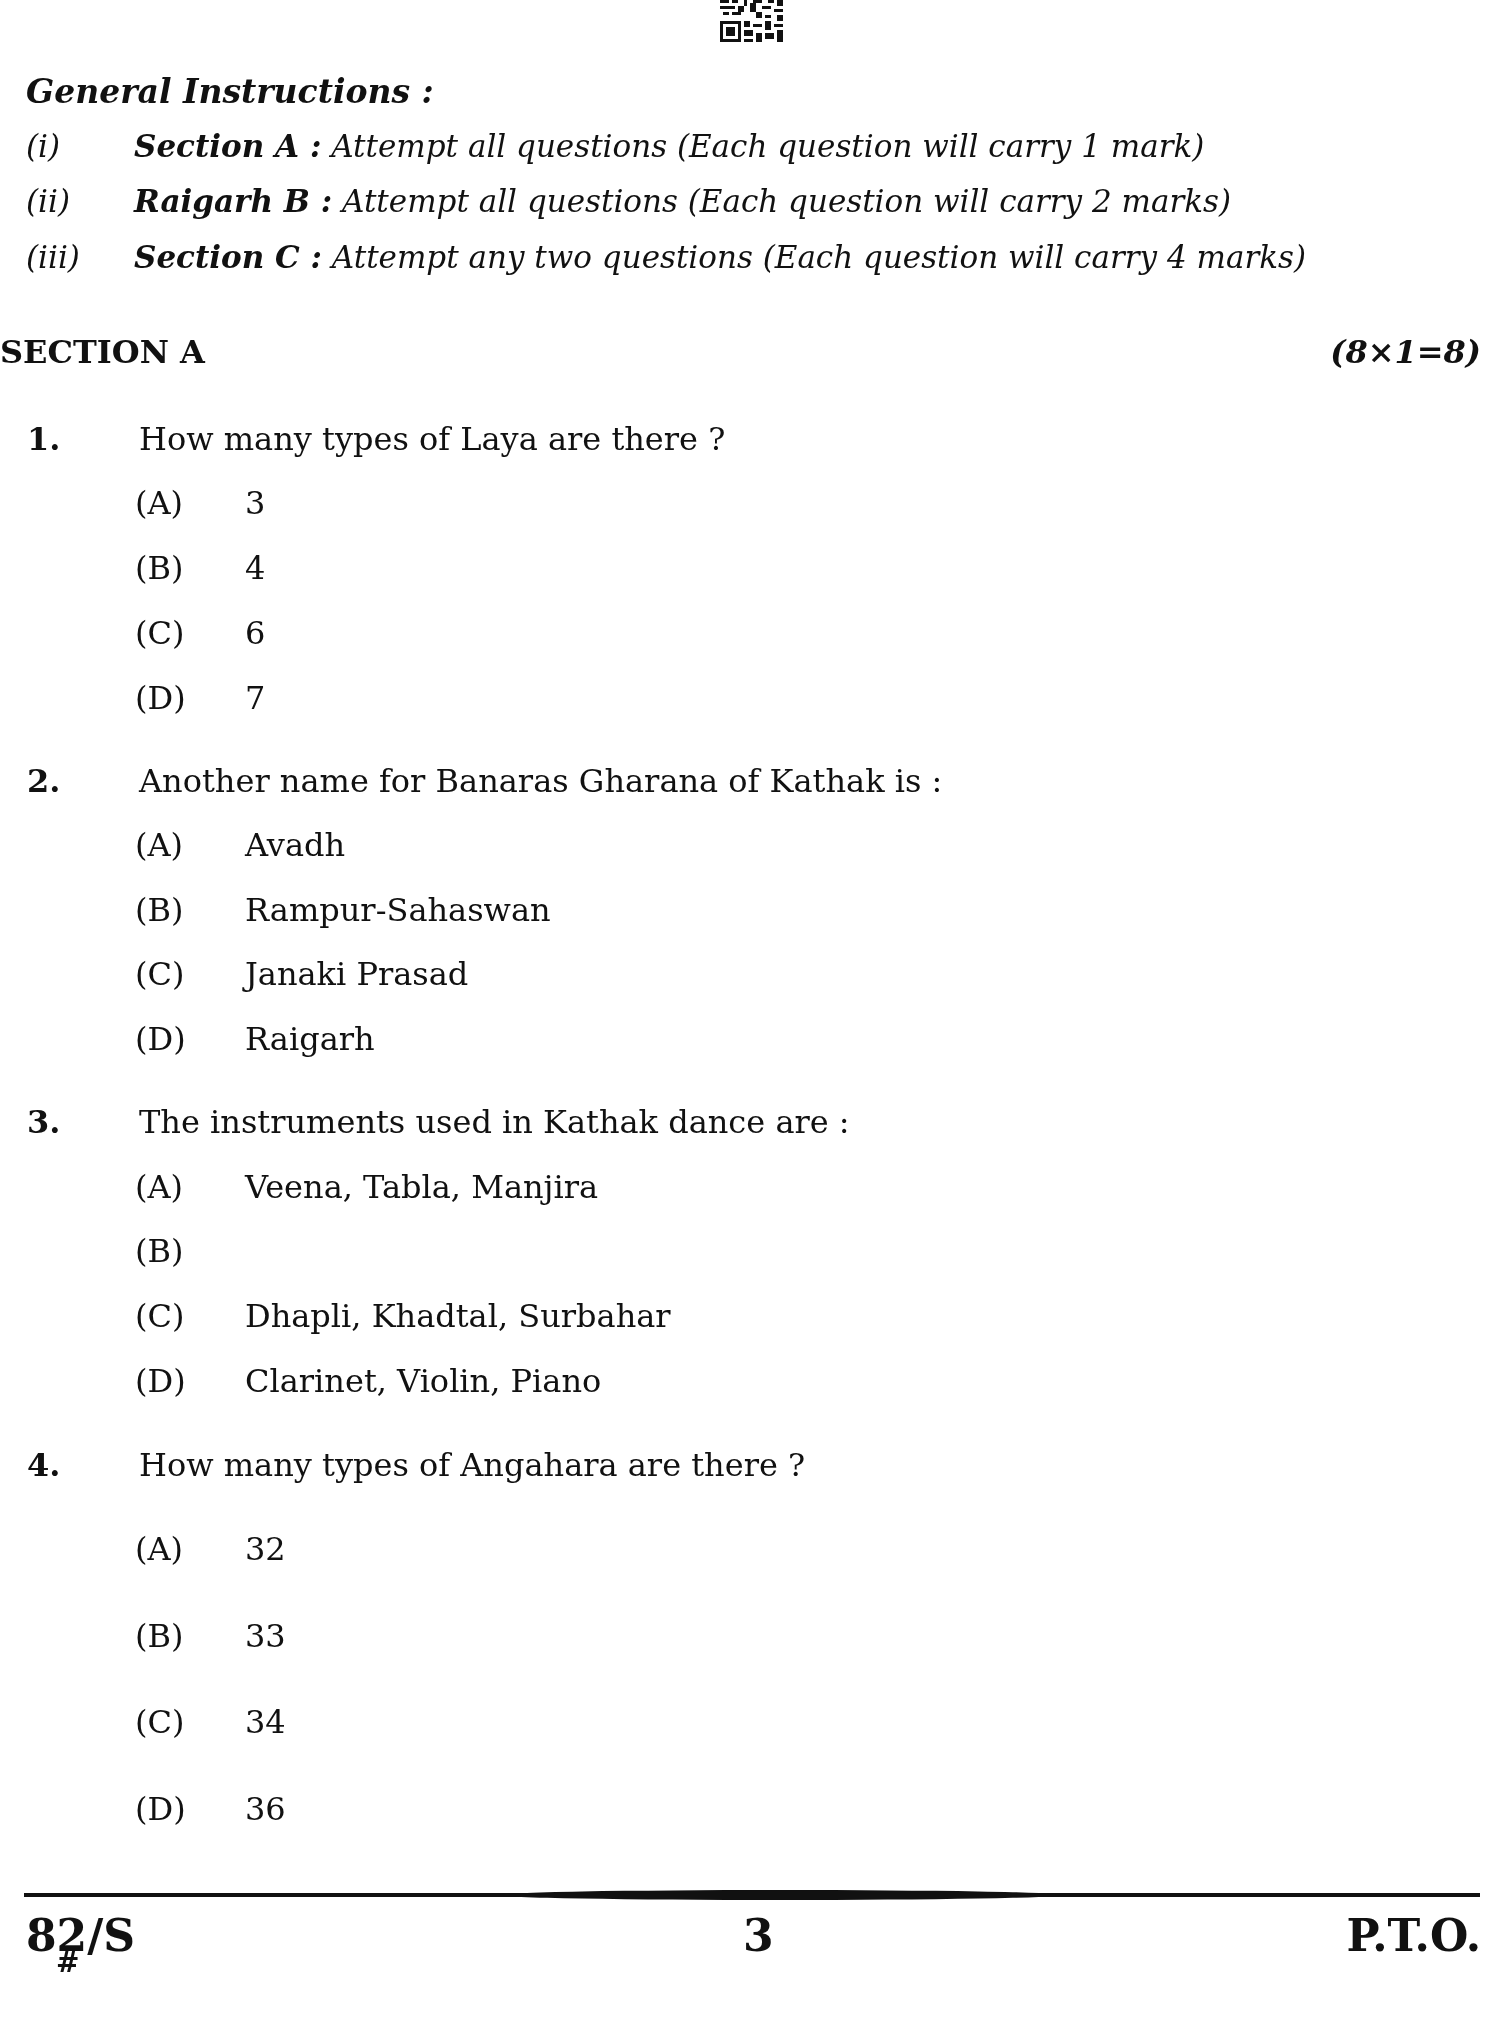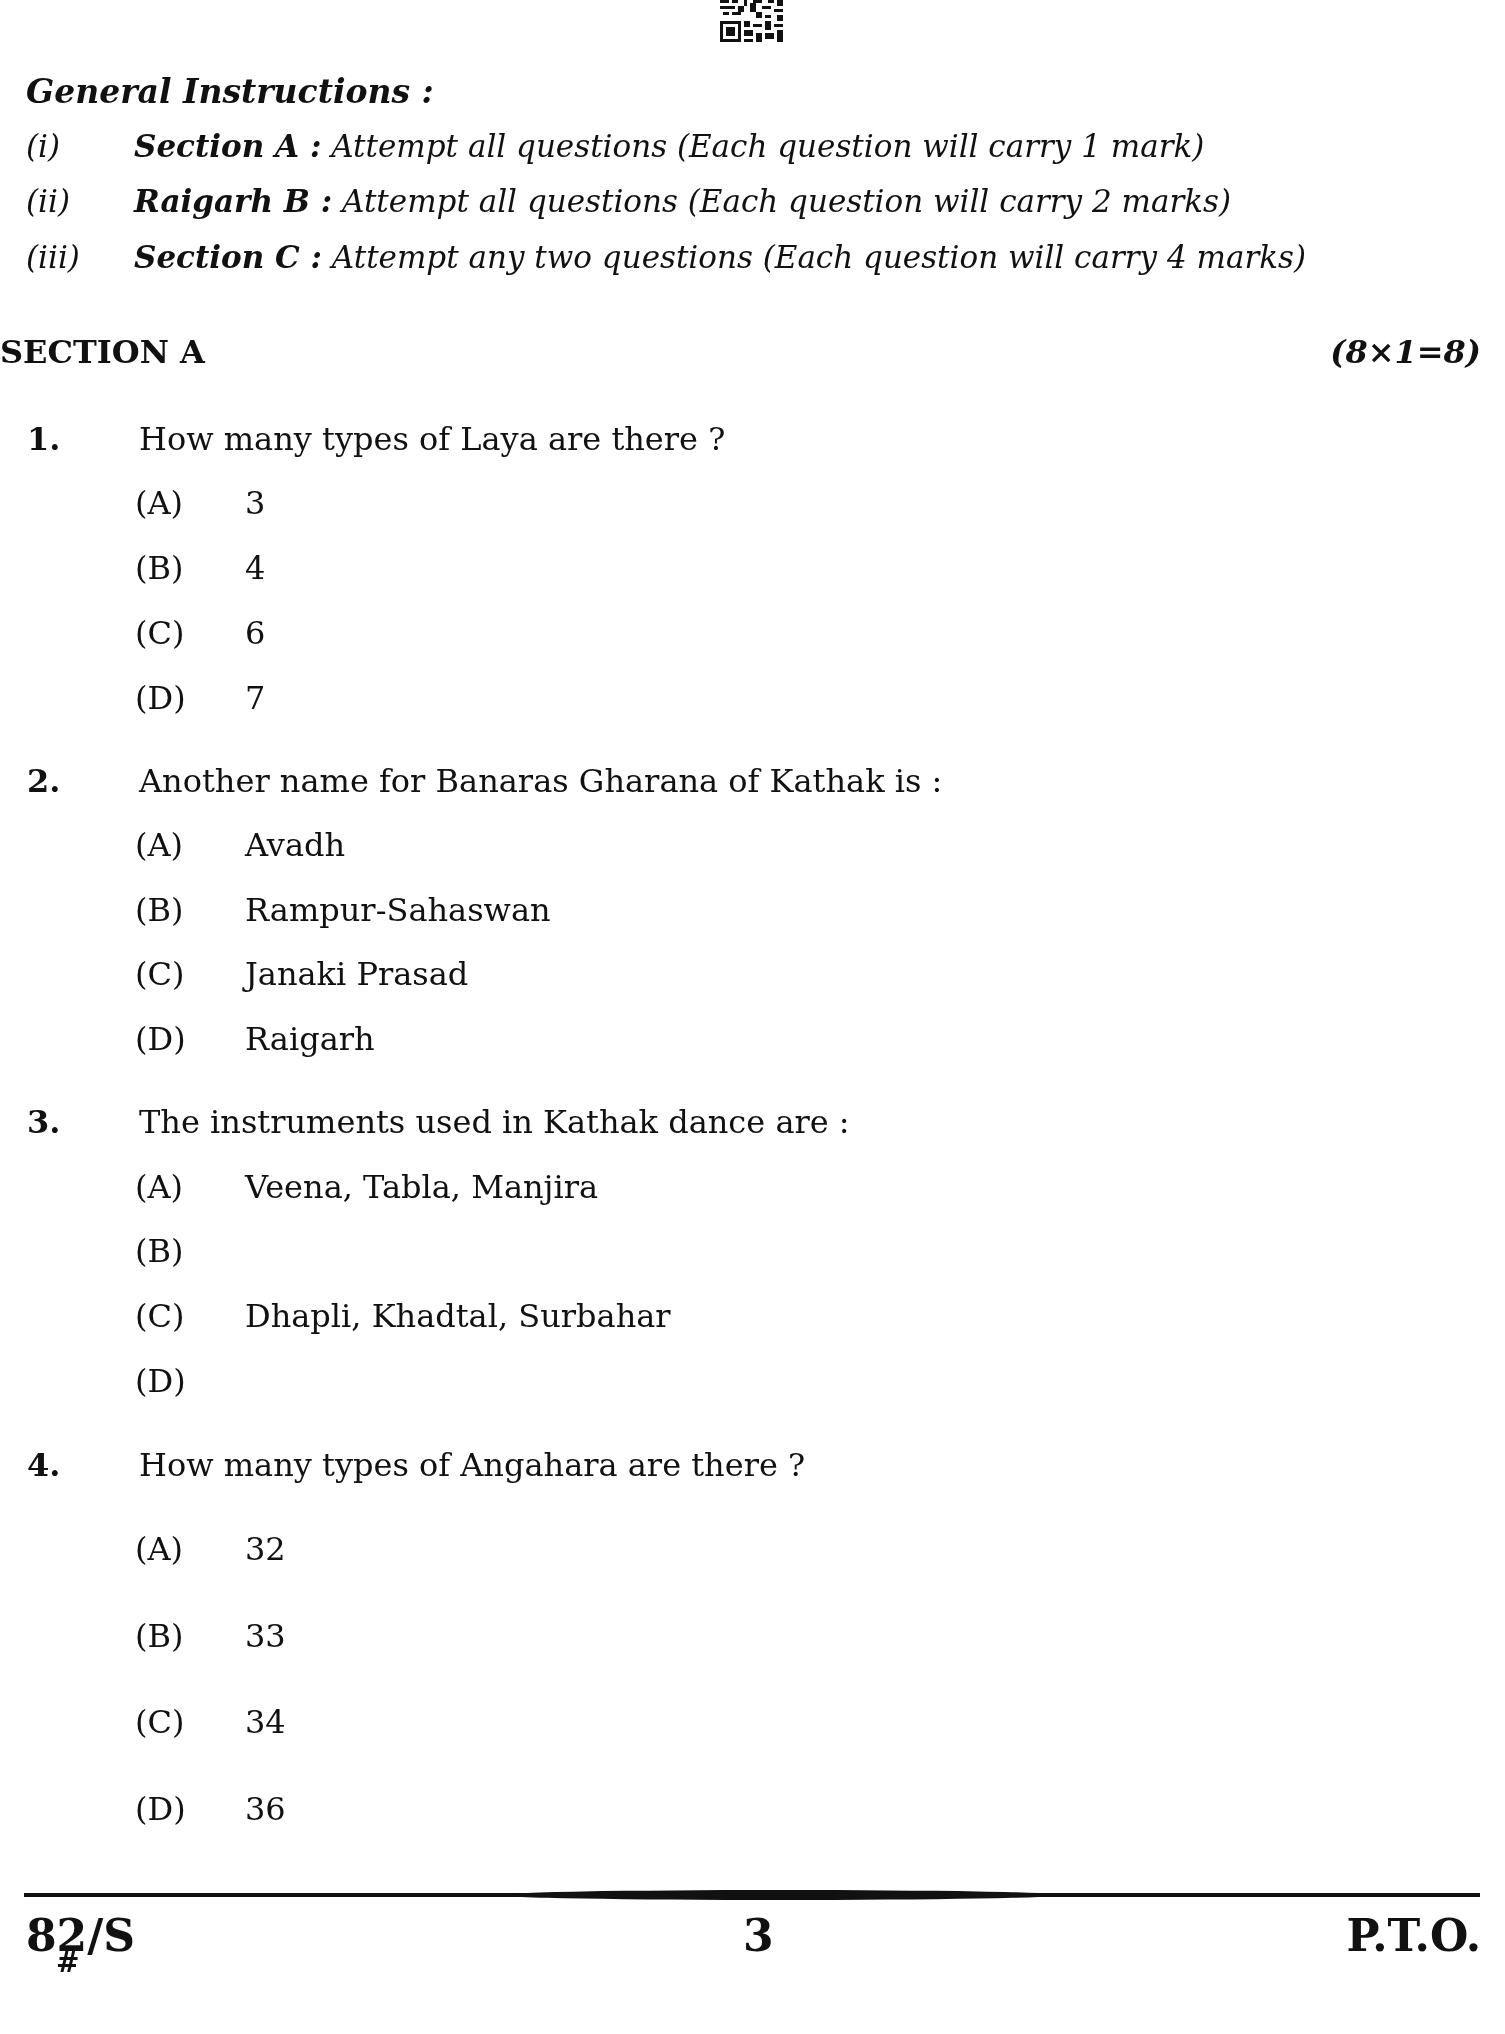--- a/index.html
+++ b/index.html
@@ -129,20 +129,21 @@
 </div>
 <div class="abs opt" style="left:135px; top:1232px; width:1000px; height:40px;">
   <span class="ol">(B)</span>
 </div>
 <div class="abs opt" style="left:135px; top:1297px; width:1000px; height:40px;">
   <span class="ol">(C)</span>
   <span class="ov">Dhapli, Khadtal, Surbahar</span>
 </div>
 <div class="abs opt" style="left:135px; top:1362px; width:1000px; height:40px;">
   <span class="ol">(D)</span>
+  <span class="ov">Clarinet, Violin, Piano</span>
 </div>
 
 <div class="abs q" style="left:27px; top:1446px; width:1400px; height:40px;">
   <span class="qn">4.</span>
   <span class="qt">How many types of Angahara are there ?</span>
 </div>
 <div class="abs opt" style="left:135px; top:1530px; width:1000px; height:40px;">
   <span class="ol">(A)</span>
   <span class="ov">32</span>
 </div>

